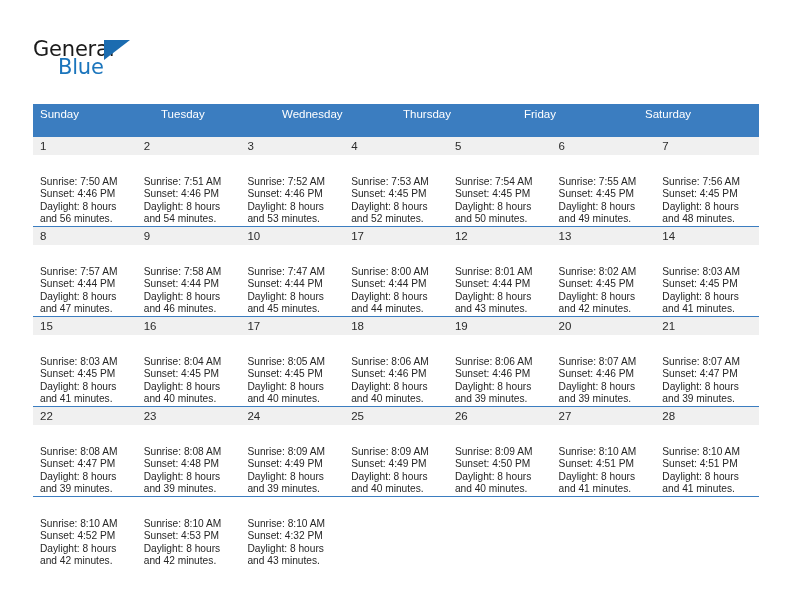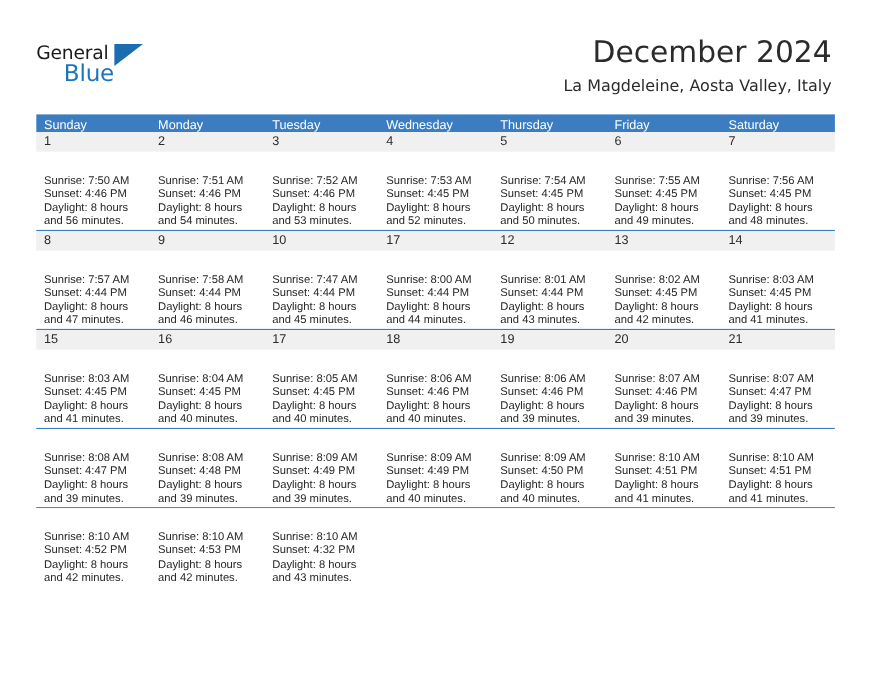--- a/index.html
+++ b/index.html
@@ -29,21 +29,21 @@
     position: absolute;
     left: 33px;
     top: 38px;
     width: 120px;
     height: 44px;
   }
   .brand-general {
     position: absolute;
     left: 0;
     top: 0;
-    font-size: 17px;
+    font-size: 21px;
     letter-spacing: -0.2px;
     color: #1a1a1a;
     font-family: "DejaVu Sans", sans-serif;
     font-weight: 400;
     line-height: 22px;
     text-align: right;
   }
   .brand-blue {
     position: absolute;
     left: 25px;
@@ -94,21 +94,21 @@
     position: absolute;
     left: 33px;
     top: 104px;
     width: 726px;
   }
 
   .weekday-row {
     display: flex;
     width: 100%;
     background: #3b7dc0;
-    height: 16px;
+    height: 33px;
   }
   .weekday-cell {
     flex: 1 1 0;
     color: #ffffff;
     font-size: 11.5px;
     line-height: 20px;
     padding-left: 7px;
     box-sizing: border-box;
     font-family: "Liberation Sans", sans-serif;
     overflow: hidden;
@@ -169,32 +169,27 @@
 <body>
 
 <div class="page-header">
 
   <div class="brand">
     <span class="brand-general">General</span>
     <span class="brand-triangle"></span>
     <span class="brand-blue">Blue</span>
   </div>
 
-  <div class="title-block">
-    <div class="month-title">December 2024</div>
-    <div class="location-title">La Magdeleine, Aosta Valley, Italy</div>
-  </div>
 
 </div>
 
 <div class="calendar">
 
   <div class="weekday-row">
     <div class="weekday-cell">Sunday</div>
-    <div class="weekday-cell">Monday</div>
     <div class="weekday-cell">Tuesday</div>
     <div class="weekday-cell">Wednesday</div>
     <div class="weekday-cell">Thursday</div>
     <div class="weekday-cell">Friday</div>
     <div class="weekday-cell">Saturday</div>
   </div>
 
   <div class="week-row first">
     <div class="daynum-row">
       <div class="daynum-cell">1</div>
@@ -357,20 +352,29 @@
       <div class="detail-cell">
         <div class="detail-line">Sunrise: 8:07 AM</div>
         <div class="detail-line">Sunset: 4:47 PM</div>
         <div class="detail-line">Daylight: 8 hours</div>
         <div class="detail-line">and 39 minutes.</div>
       </div>
     </div>
   </div>
 
   <div class="week-row">
+    <div class="daynum-row">
+      <div class="daynum-cell">22</div>
+      <div class="daynum-cell">23</div>
+      <div class="daynum-cell">24</div>
+      <div class="daynum-cell">25</div>
+      <div class="daynum-cell">26</div>
+      <div class="daynum-cell">27</div>
+      <div class="daynum-cell">28</div>
+    </div>
     <div class="detail-row">
       <div class="detail-cell">
         <div class="detail-line">Sunrise: 8:08 AM</div>
         <div class="detail-line">Sunset: 4:47 PM</div>
         <div class="detail-line">Daylight: 8 hours</div>
         <div class="detail-line">and 39 minutes.</div>
       </div>
       <div class="detail-cell">
         <div class="detail-line">Sunrise: 8:08 AM</div>
         <div class="detail-line">Sunset: 4:48 PM</div>

